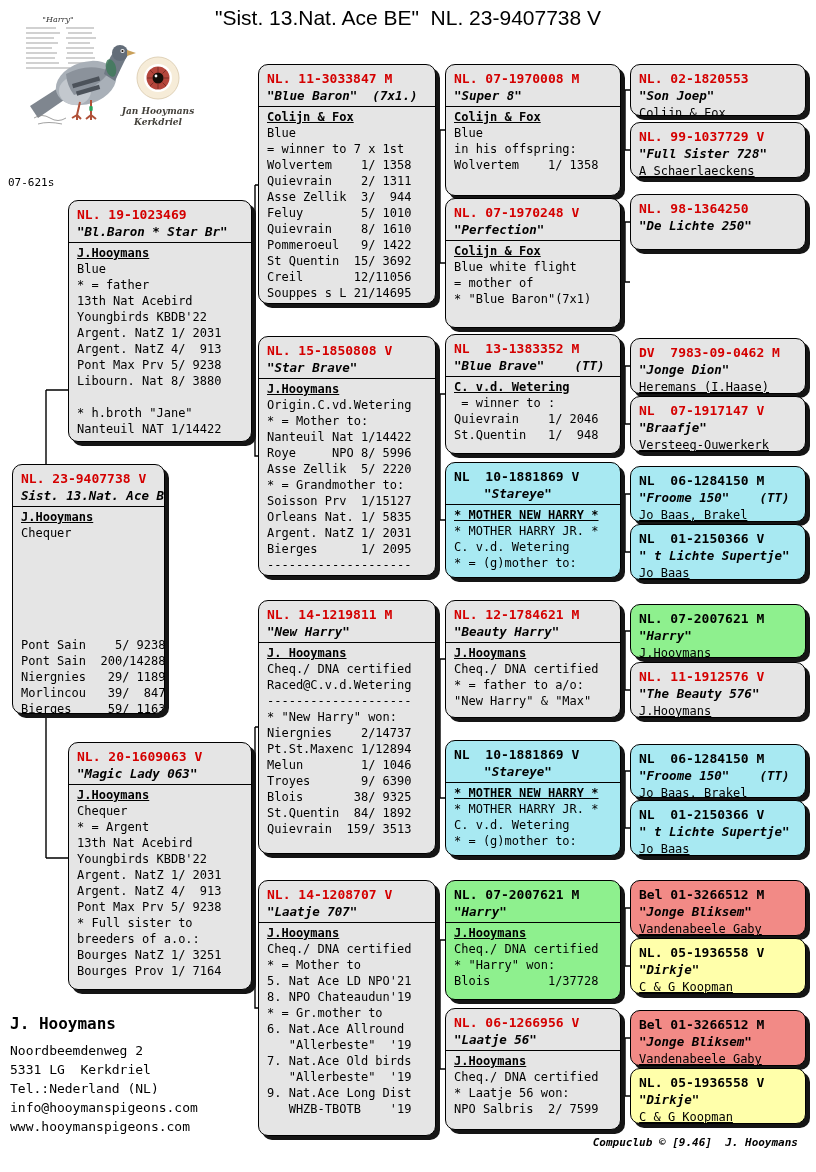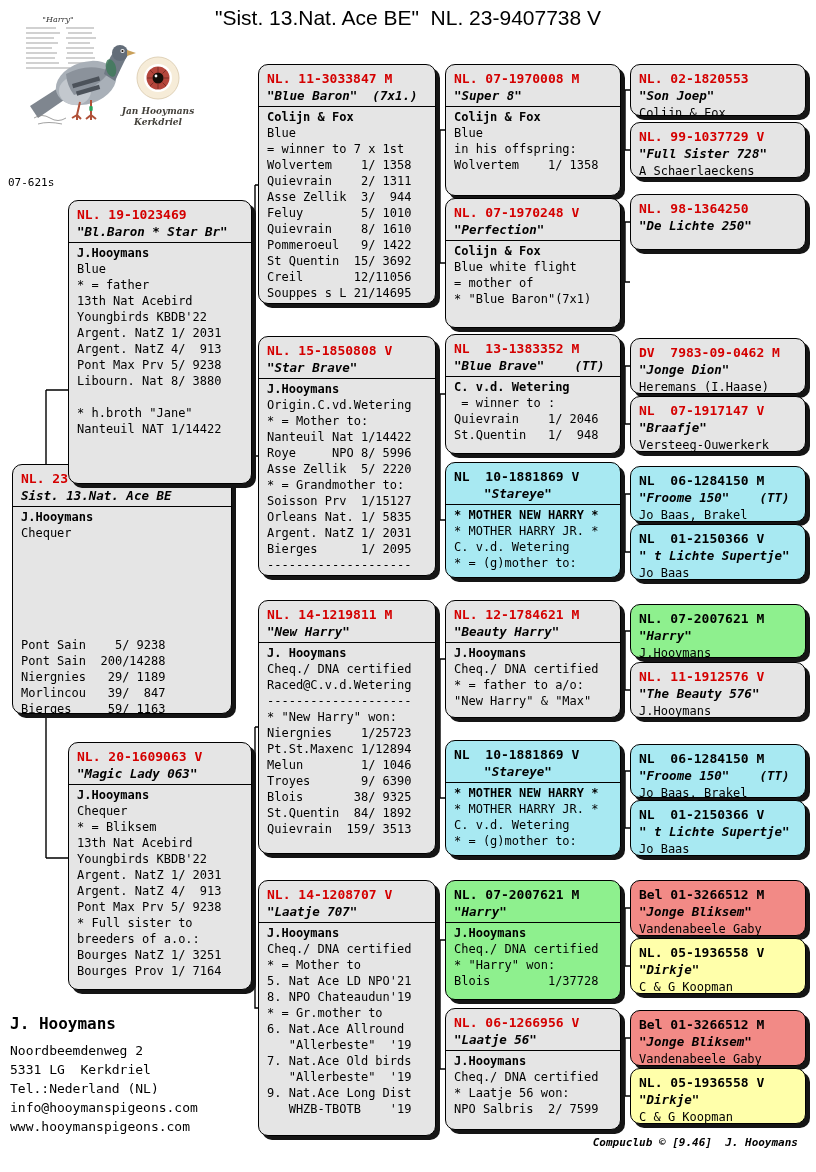--- a/index.html
+++ b/index.html
@@ -13,21 +13,21 @@
   .art{position:absolute;left:10px;top:12px;}
 
   .b{position:absolute;background:#e5e5e5;border:1.6px solid #000;border-radius:10px;
      box-shadow:4px 4px 0 #151515;padding:5px 8px 4px;box-sizing:border-box;overflow:hidden;}
   .ring{font-weight:bold;font-size:13px;line-height:17px;white-space:pre;color:#000;}
   .ring.red{color:#d40000;}
   .bname{font-style:italic;font-weight:bold;font-size:12.5px;line-height:17px;white-space:pre;color:#000;}
   .sep{border-top:1.3px solid #000;margin:2px -8px 2px;}
   .body{margin-top:1px;}
   .bline{font-size:12px;line-height:16px;white-space:pre;color:#000;}
-  .body .bline:first-child{font-weight:bold;}
+  .body .bline:first-child{font-weight:bold;text-decoration:underline;}
   .small .body .bline:first-child{font-weight:normal;}
   .cyan{background:#a8e9f2;}
   .green{background:#8ef08e;}
   .salmon{background:#f28a86;}
   .yellow{background:#ffffaa;}
 
   .owner{position:absolute;left:10px;top:1014px;color:#000;}
   .oname{font-size:16px;font-weight:bold;margin:0 0 8px 0;}
   .oline{font-size:13px;line-height:19px;white-space:pre;}
   .footer{position:absolute;top:1136px;right:18px;font-style:italic;font-weight:bold;
@@ -119,42 +119,42 @@
     <text x="148" y="102" text-anchor="middle" font-family="DejaVu Serif, serif" font-style="italic" font-weight="bold" font-size="9" fill="#44413b">Jan Hooymans</text>
     <text x="148" y="113" text-anchor="middle" font-family="DejaVu Serif, serif" font-style="italic" font-weight="bold" font-size="9" fill="#44413b">Kerkdriel</text>
     <g stroke="#8a8a8a" stroke-width="0.8" fill="none">
       <path d="M24 106 q8 -5 16 0 t16 0"></path>
       <path d="M28 112 q10 -3 24 0"></path>
     </g>
   </svg>
 
   <div class="ringnote">07-621s</div>
 
-  <div class="b" style="left:12px;top:464px;width:220px;height:250px">
+  <div class="b" style="left:12px;top:464px;width:153px;height:250px">
     <div class="ring red">NL. 23-9407738 V</div>
     <div class="bname">Sist. 13.Nat. Ace BE</div>
     <div class="sep"></div>
     <div class="body">
         <div class="bline">J.Hooymans</div>
         <div class="bline">Chequer</div>
         <div class="bline">&nbsp;</div>
         <div class="bline">&nbsp;</div>
         <div class="bline">&nbsp;</div>
         <div class="bline">&nbsp;</div>
         <div class="bline">&nbsp;</div>
         <div class="bline">&nbsp;</div>
         <div class="bline">Pont Sain    5/ 9238</div>
         <div class="bline">Pont Sain  200/14288</div>
         <div class="bline">Niergnies   29/ 1189</div>
         <div class="bline">Morlincou   39/  847</div>
         <div class="bline">Bierges     59/ 1163</div>
       </div>
   </div>
 
-  <div class="b" style="left:68px;top:200px;width:184px;height:284px">
+  <div class="b" style="left:68px;top:200px;width:184px;height:242px">
     <div class="ring red">NL. 19-1023469</div>
     <div class="bname">"Bl.Baron * Star Br"</div>
     <div class="sep"></div>
     <div class="body">
         <div class="bline">J.Hooymans</div>
         <div class="bline">Blue</div>
         <div class="bline">* = father</div>
         <div class="bline">13th Nat Acebird</div>
         <div class="bline">Youngbirds KBDB'22</div>
         <div class="bline">Argent. NatZ 1/ 2031</div>
@@ -166,21 +166,21 @@
         <div class="bline">Nanteuil NAT 1/14422</div>
       </div>
   </div>
   <div class="b" style="left:68px;top:742px;width:184px;height:248px">
     <div class="ring red">NL. 20-1609063 V</div>
     <div class="bname">"Magic Lady 063"</div>
     <div class="sep"></div>
     <div class="body">
         <div class="bline">J.Hooymans</div>
         <div class="bline">Chequer</div>
-        <div class="bline">* = Bliksem</div>
+        <div class="bline">* = Argent</div>
         <div class="bline">13th Nat Acebird</div>
         <div class="bline">Youngbirds KBDB'22</div>
         <div class="bline">Argent. NatZ 1/ 2031</div>
         <div class="bline">Argent. NatZ 4/  913</div>
         <div class="bline">Pont Max Prv 5/ 9238</div>
         <div class="bline">* Full sister to</div>
         <div class="bline">breeders of a.o.:</div>
         <div class="bline">Bourges NatZ 1/ 3251</div>
         <div class="bline">Bourges Prov 1/ 7164</div>
       </div>
@@ -227,21 +227,21 @@
   <div class="b" style="left:258px;top:600px;width:178px;height:254px">
     <div class="ring red">NL. 14-1219811 M</div>
     <div class="bname">"New Harry"</div>
     <div class="sep"></div>
     <div class="body">
         <div class="bline">J. Hooymans</div>
         <div class="bline">Cheq./ DNA certified</div>
         <div class="bline">Raced@C.v.d.Wetering</div>
         <div class="bline">--------------------</div>
         <div class="bline">* "New Harry" won:</div>
-        <div class="bline">Niergnies    1/25723</div>
+        <div class="bline">Niergnies    2/14737</div>
         <div class="bline">Pt.St.Maxenc 1/12894</div>
         <div class="bline">Melun        1/ 1046</div>
         <div class="bline">Troyes       9/ 6390</div>
         <div class="bline">Blois       38/ 9325</div>
         <div class="bline">St.Quentin  84/ 1892</div>
         <div class="bline">Quievrain  159/ 3513</div>
       </div>
   </div>
   <div class="b" style="left:258px;top:880px;width:178px;height:256px">
     <div class="ring red">NL. 14-1208707 V</div>

